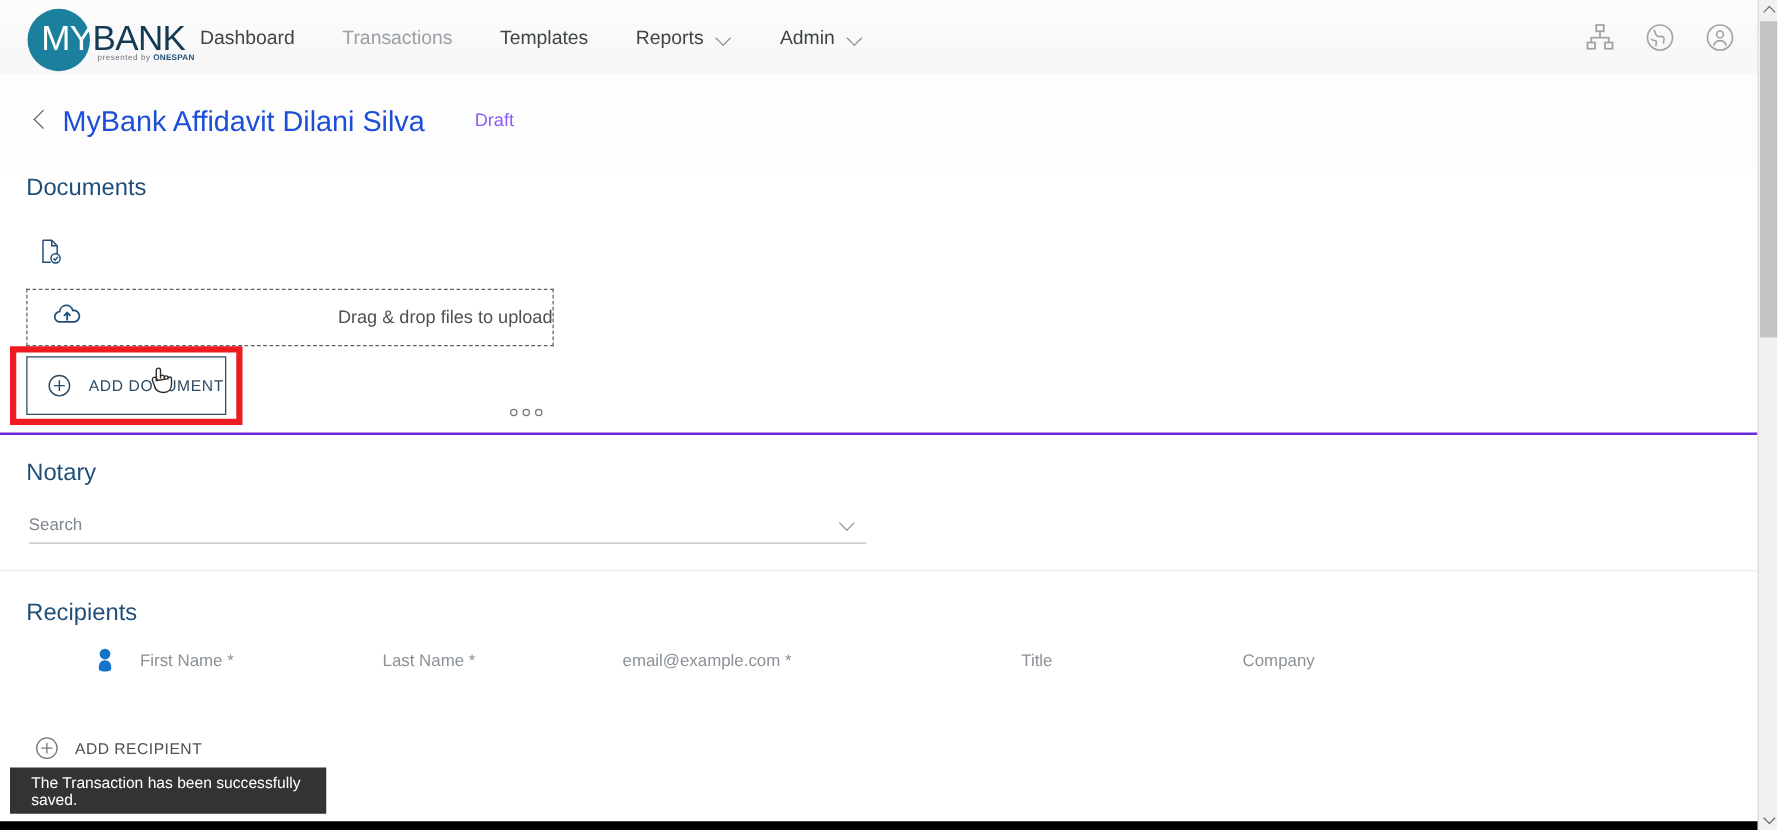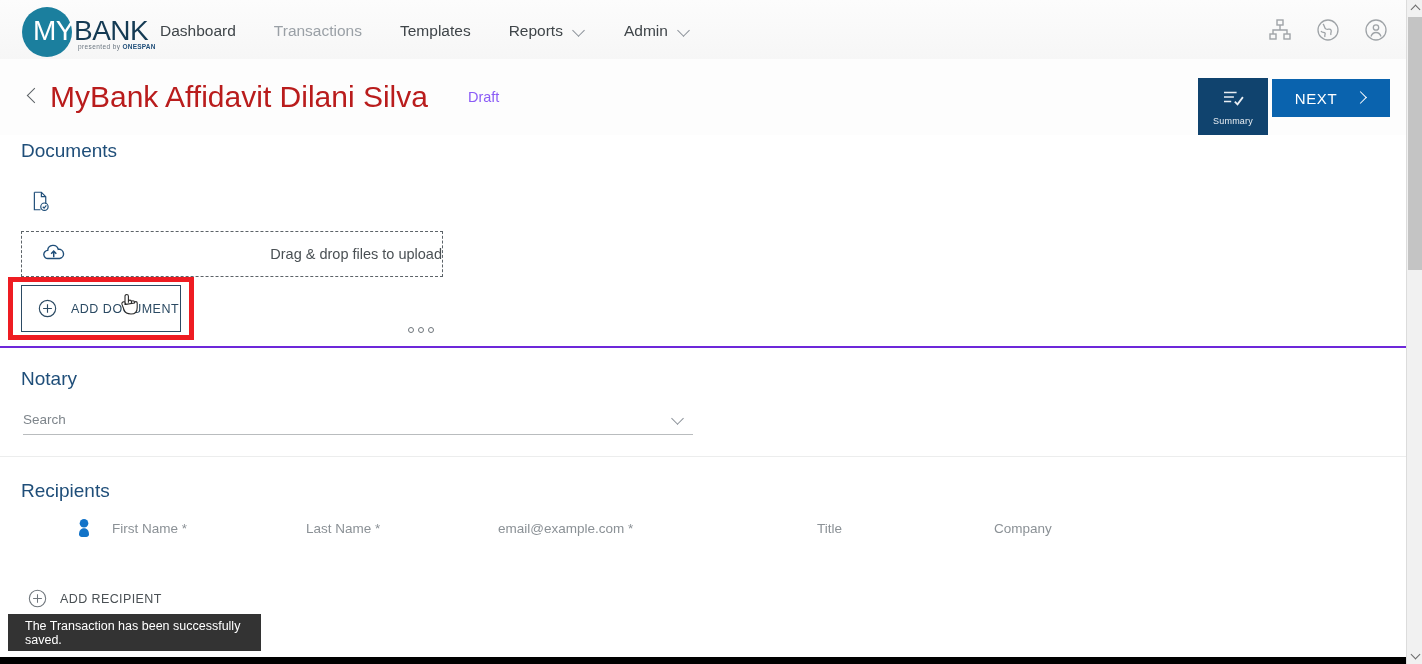--- a/index.html
+++ b/index.html
@@ -66,21 +66,21 @@
   #backchev {
     width:26px; height:26px; margin-left:20px; margin-right:4px;
     position:relative; cursor:pointer; flex:none;
   }
   #backchev::before{
     content:""; position:absolute; left:9px; top:6px;
     width:10px; height:10px;
     border-left:1.6px solid #5b6165; border-bottom:1.6px solid #5b6165;
     transform:rotate(45deg);
   }
-  #txtitle { font-size:30px; color:#b91c1c; font-weight:400; white-space:nowrap; }
+  #txtitle { font-size:23px; color:#1d4ed8; font-weight:400; white-space:nowrap; }
   #txstatus { font-size:14.5px; color:#8b5cf6; margin-left:40px; white-space:nowrap; }
 
   #summary-btn {
     position:absolute; right:138px; top:19px; width:70px; height:59px;
     background:#10436e; color:#e9eef3; cursor:pointer;
     display:flex; flex-direction:column; align-items:center; justify-content:center; gap:5px;
   }
   #summary-btn .lbl { font-size:9px; letter-spacing:.2px; }
   #next-btn {
     position:absolute; right:16px; top:20px; width:118px; height:38px;
@@ -254,34 +254,21 @@
       </svg>
     </span>
   </div>
 </div>
 
 <div id="subheader">
   <div id="backchev"></div>
   <div id="txtitle">MyBank Affidavit Dilani Silva</div>
   <div id="txstatus">Draft</div>
 
-  <div id="summary-btn">
-    <span>
-      <svg viewBox="0 0 26 20" width="26" height="18" fill="none" stroke="#e9eef3" stroke-width="1.7">
-        <path d="M3 4h14M3 9h11M3 14h8"></path>
-        <path d="M15 14l3 3 6-8" stroke-width="2"></path>
-      </svg>
-    </span>
-    <span class="lbl">Summary</span>
-  </div>
-
-  <div id="next-btn">
-    <span>NEXT</span>
-    <span class="cr"></span>
-  </div>
+
 </div>
 
 <div class="panel" id="panel-docs">
   <div class="section-title" style="top:5px;">Documents</div>
 
   <div id="doc-row">
     <span>
       <svg viewBox="0 0 24 24" width="21" height="22" fill="none" stroke="#1f4e79" stroke-width="1.35">
         <path d="M5 2h8l5 5v8"></path>
         <path d="M5 2v20h7"></path>

